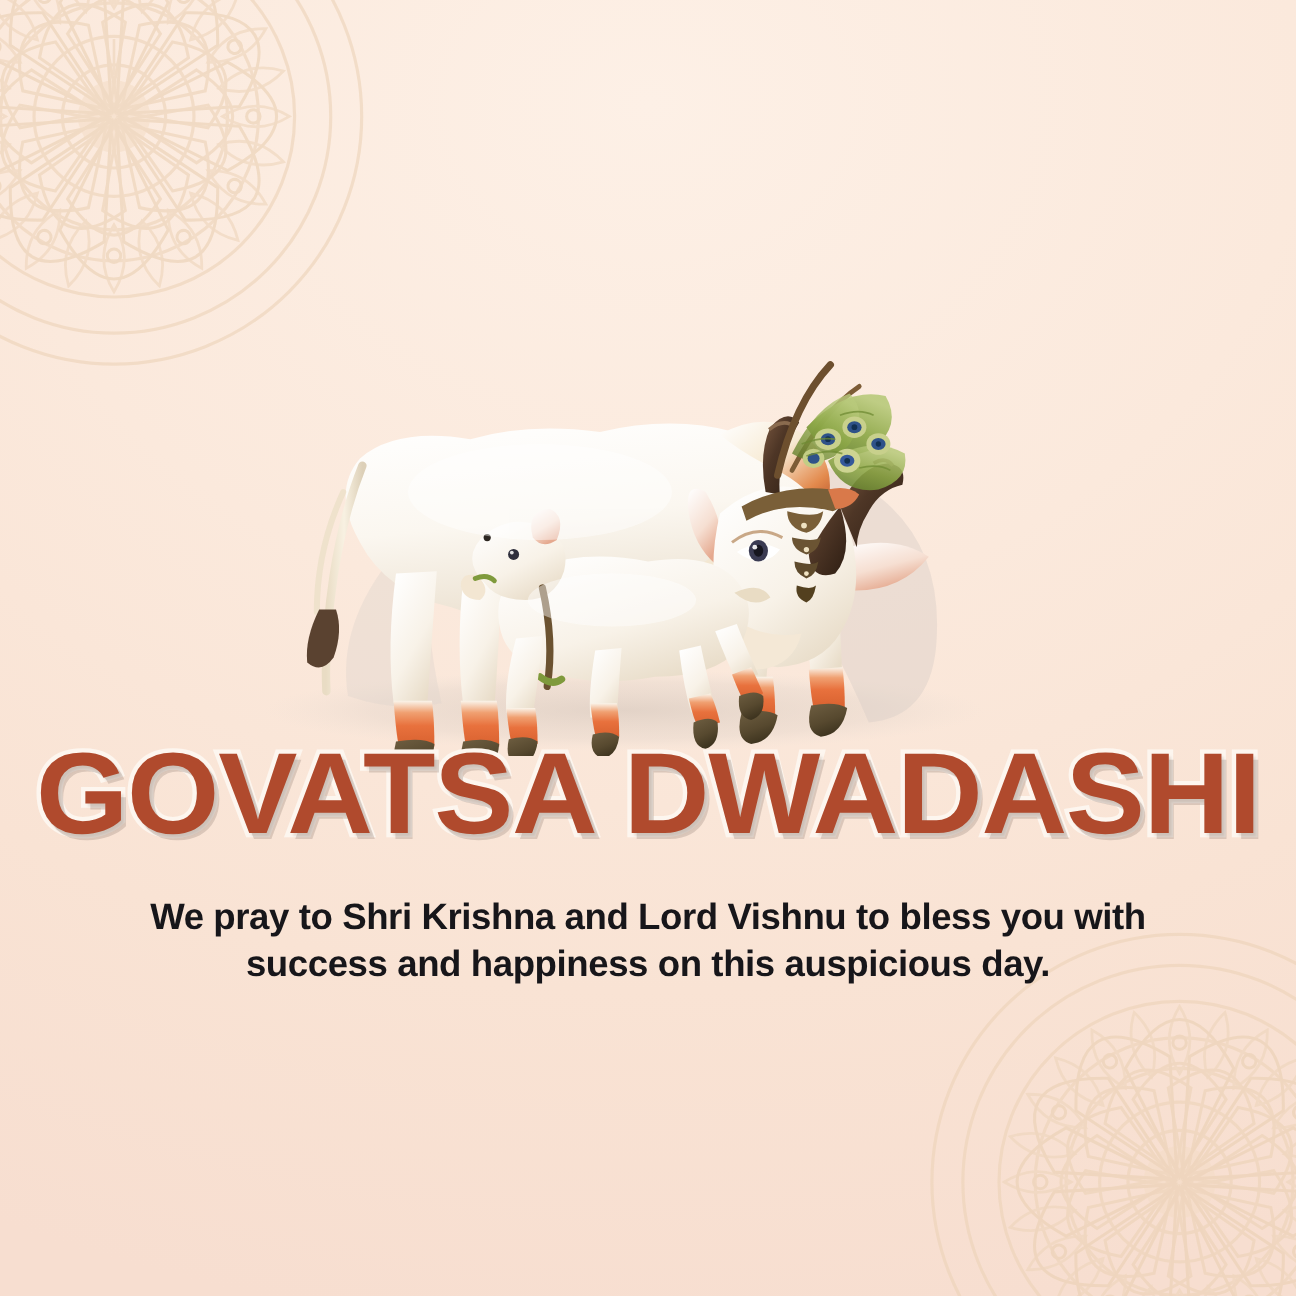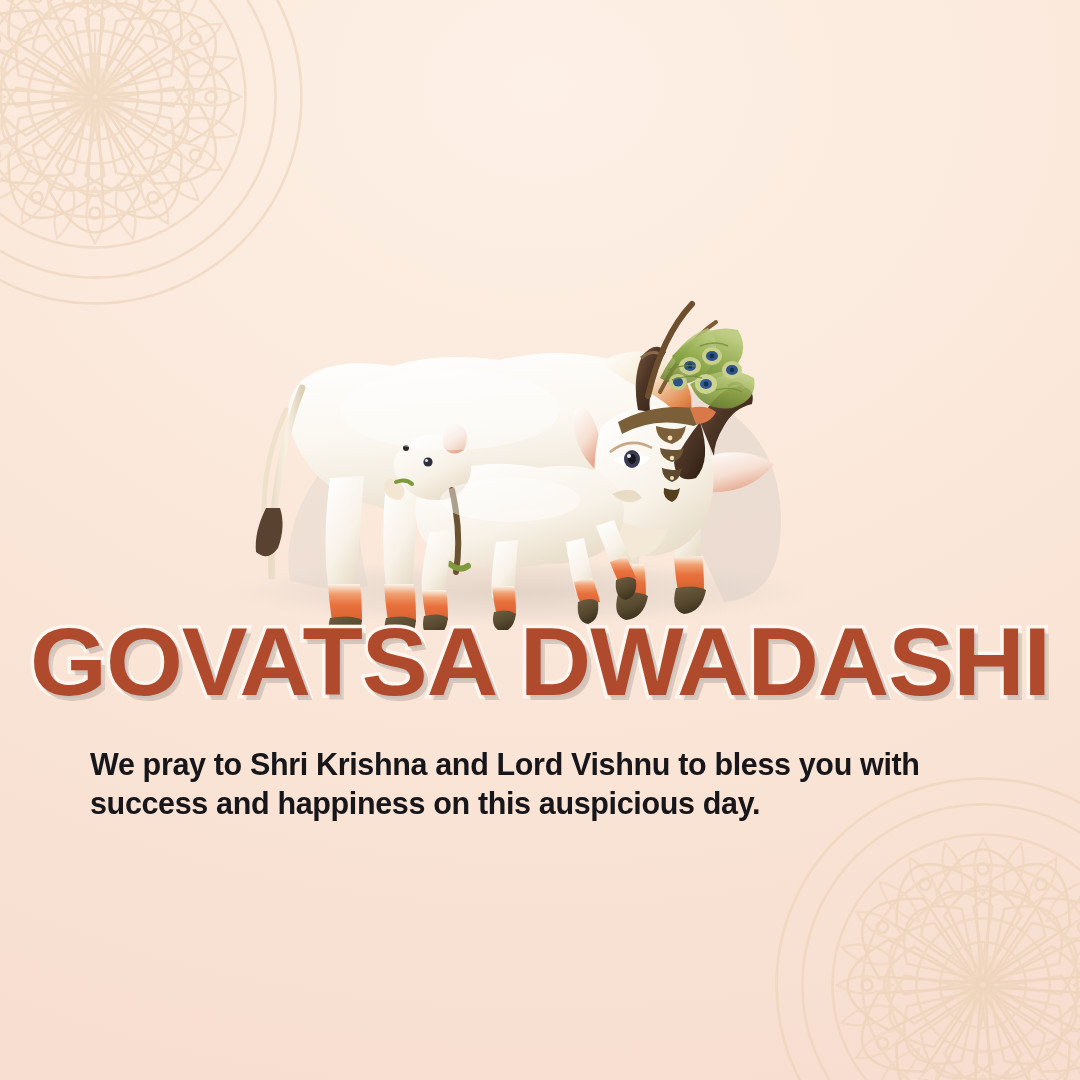--- a/index.html
+++ b/index.html
@@ -43,21 +43,21 @@
     text-shadow:
         4px 5px 0 rgba(150,130,120,.30),
         2px 3px 2px rgba(150,130,120,.22);
     white-space:nowrap;
   }
   #headline .inner{display:inline-block;}
 
   
   #subtitle{
     position:absolute;left:90px;top:745px;width:900px;
-    text-align:left;
+    text-align:center;
     font-family:"Liberation Sans", sans-serif;
     font-weight:bold;
     font-size:30.5px;
     line-height:39px;
     letter-spacing:-.35px;
     color:#17161a;
   }
 </style>
 </head>
 <body>

